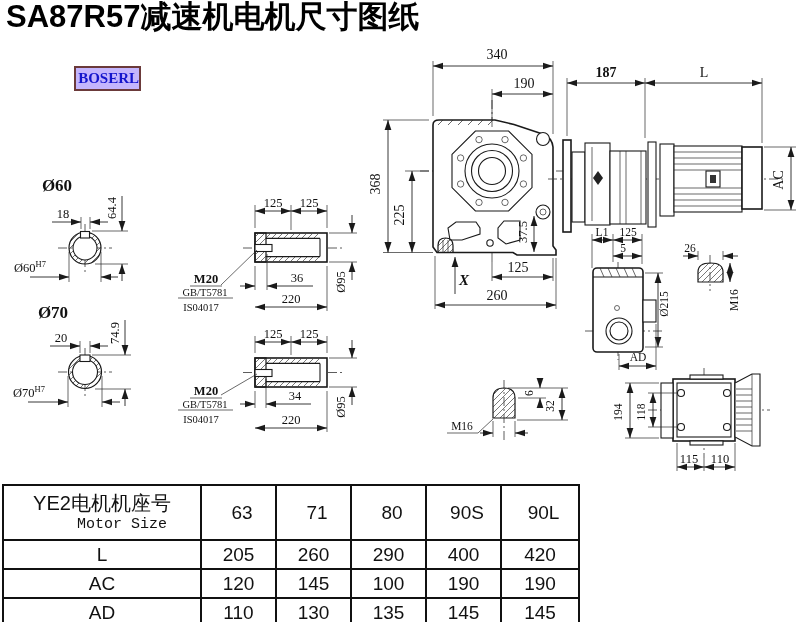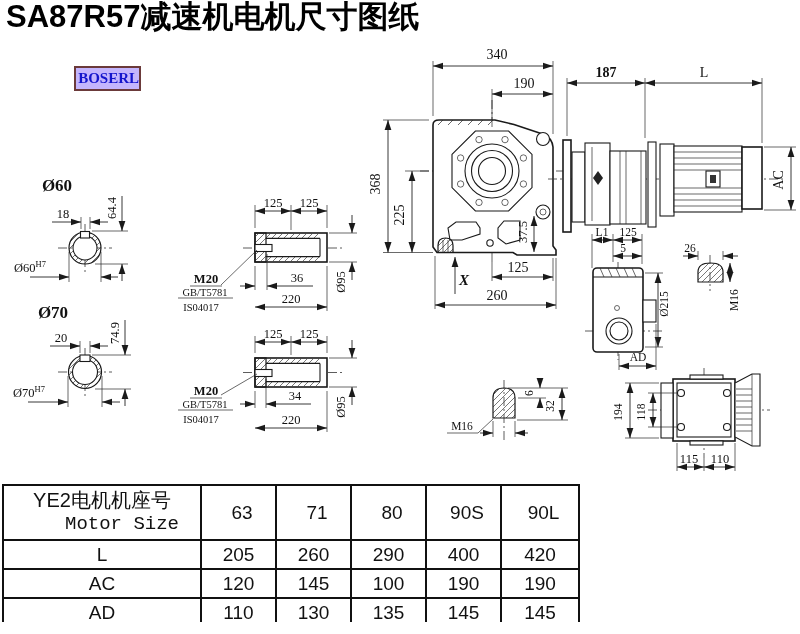--- a/index.html
+++ b/index.html
@@ -23,21 +23,21 @@
   .t{fill:none;stroke:#2a2a2a;stroke-width:0.7;}
   .d{fill:none;stroke:#222;stroke-width:0.9;}
   .c{fill:none;stroke:#333;stroke-width:0.8;stroke-dasharray:9 3 2 3;}
   .h{fill:url(#hatch);stroke:#1a1a1a;stroke-width:1.2;}
   .hn{fill:url(#hatch);stroke:none;}
   
   #spec{position:absolute;left:2px;top:484px;width:576px;border-collapse:collapse;
         table-layout:fixed;}
   #spec td{border:2px solid #111;text-align:center;color:#111;padding:0;}
   #spec .hd{height:53px;font-size:20px;line-height:1.25;}
-  #spec .hd .en{font-family:"Liberation Mono",monospace;font-size:19px;margin-left:40px;}
+  #spec .hd .en{font-family:"Liberation Mono",monospace;font-size:15px;margin-left:40px;}
   #spec .col{font-size:19px;padding-left:7px;}
   #spec tr.v td{height:27px;font-size:19px;}
   #spec td.lab{font-size:19px;}
 </style>
 </head>
 <body>
 
 <div id="stage">
 
   <div id="title">SA87R57减速机电机尺寸图纸</div>

